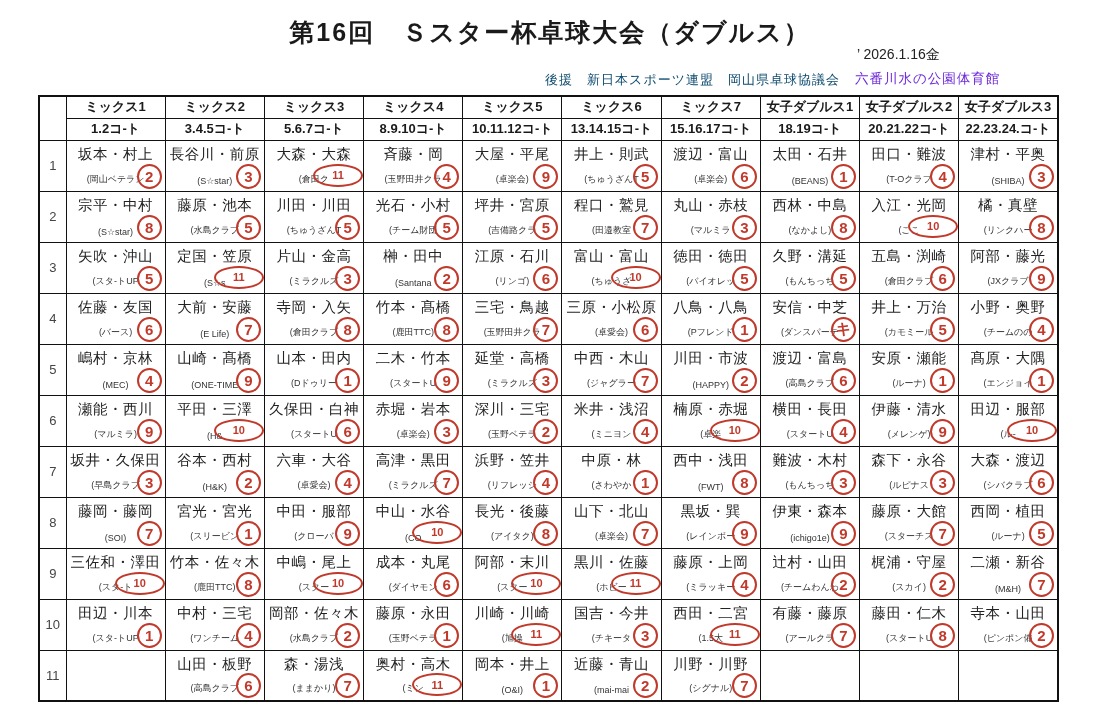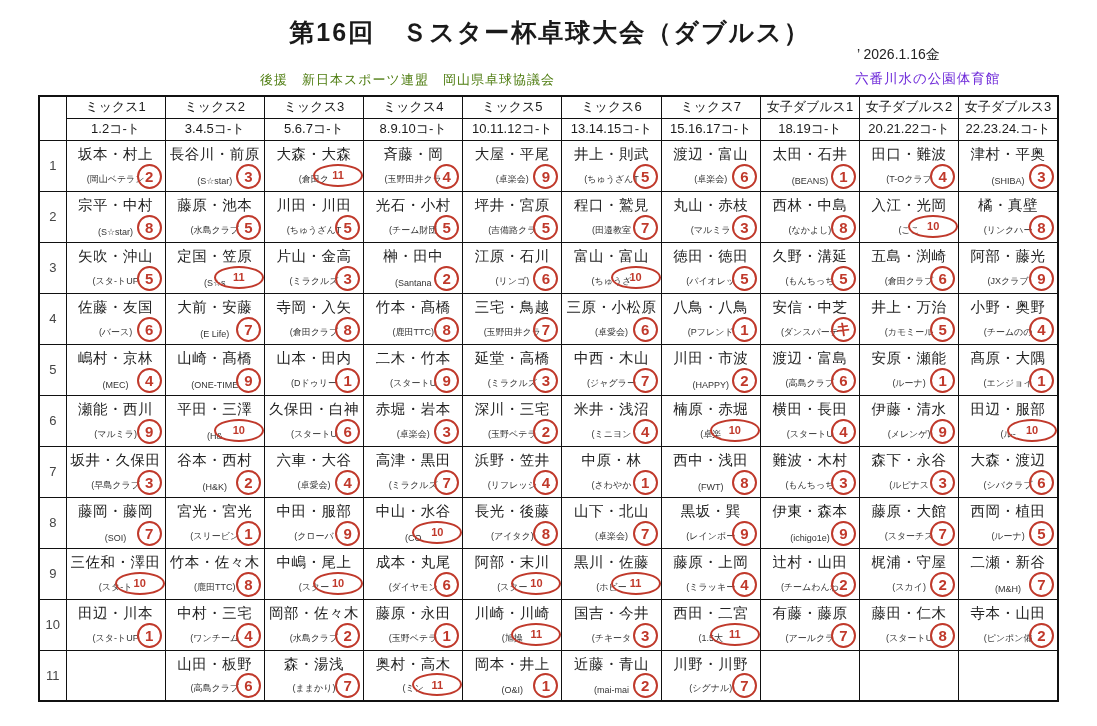--- a/index.html
+++ b/index.html
@@ -5,32 +5,32 @@
   html,body{margin:0;padding:0;}
   body{
     width:1097px;height:726px;position:relative;background:#ffffff;
     font-family:"Liberation Sans","DejaVu Sans",sans-serif;color:#1a1a1a;overflow:hidden;
   }
   .title{
     position:absolute;top:16px;left:260px;width:580px;text-align:center;
     font-size:25px;font-weight:600;letter-spacing:2px;white-space:nowrap;
   }
   .date{position:absolute;top:46px;left:857px;font-size:14px;color:#222;}
-  .sponsor{position:absolute;top:71px;left:260px;width:580px;text-align:left;font-size:13px;color:#4d7c0f;letter-spacing:1px;}
+  .sponsor{position:absolute;top:71px;left:260px;width:580px;text-align:right;font-size:13px;color:#0c4a6e;letter-spacing:1px;}
   .venue{position:absolute;top:70px;left:855px;font-size:13.5px;color:#6d28d9;letter-spacing:1px;}
 
   table.sched{
     position:absolute;top:95px;left:38px;width:1021px;
     border-collapse:collapse;table-layout:fixed;background:#fff;
   }
   col.rownum-col{width:27px;}
   th,td{border:1.6px solid #111;padding:0;}
   table.sched{border:2.4px solid #111;}
   thead tr{height:22px;}
-  thead th{font-size:13px;font-weight:400;text-align:center;white-space:nowrap;overflow:hidden;}
+  thead th{font-size:13px;font-weight:700;text-align:center;white-space:nowrap;overflow:hidden;}
   tbody tr{height:51px;}
   td.rownum{text-align:center;font-size:13px;color:#444;font-weight:400;}
   td.cell{position:relative;vertical-align:top;overflow:visible;}
   .names{
     text-align:center;font-size:14.5px;color:#222;margin-top:4px;
     letter-spacing:0.5px;white-space:nowrap;overflow:hidden;
   }
   .club{
     position:absolute;bottom:5px;left:2px;right:2px;text-align:center;
     font-size:9px;color:#333;white-space:nowrap;overflow:hidden;

